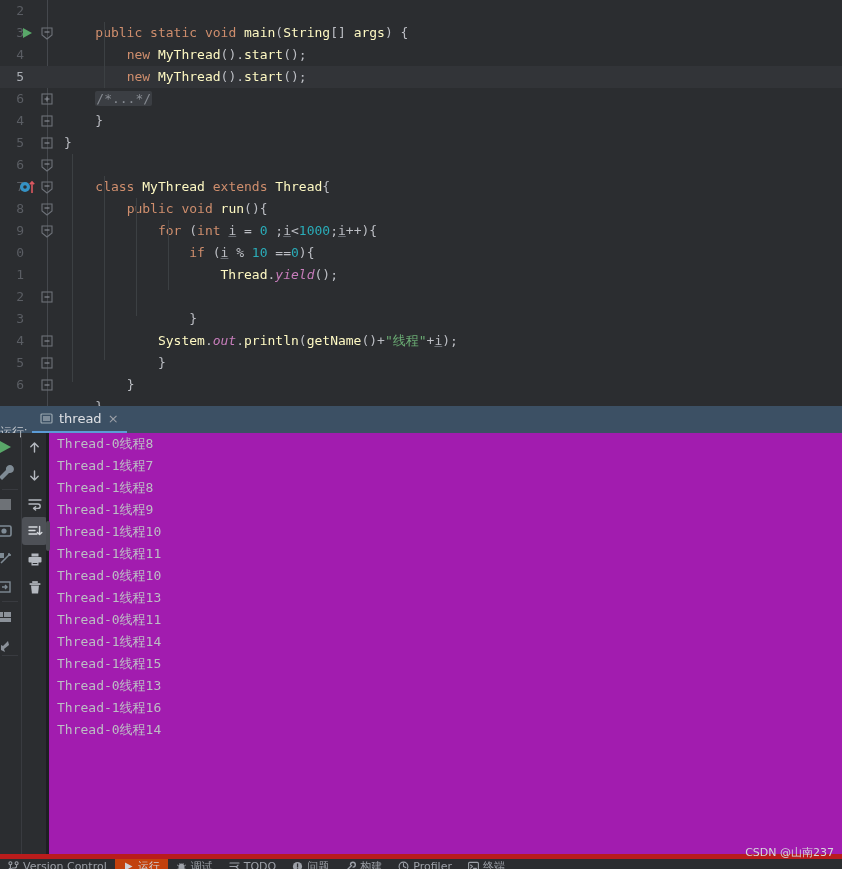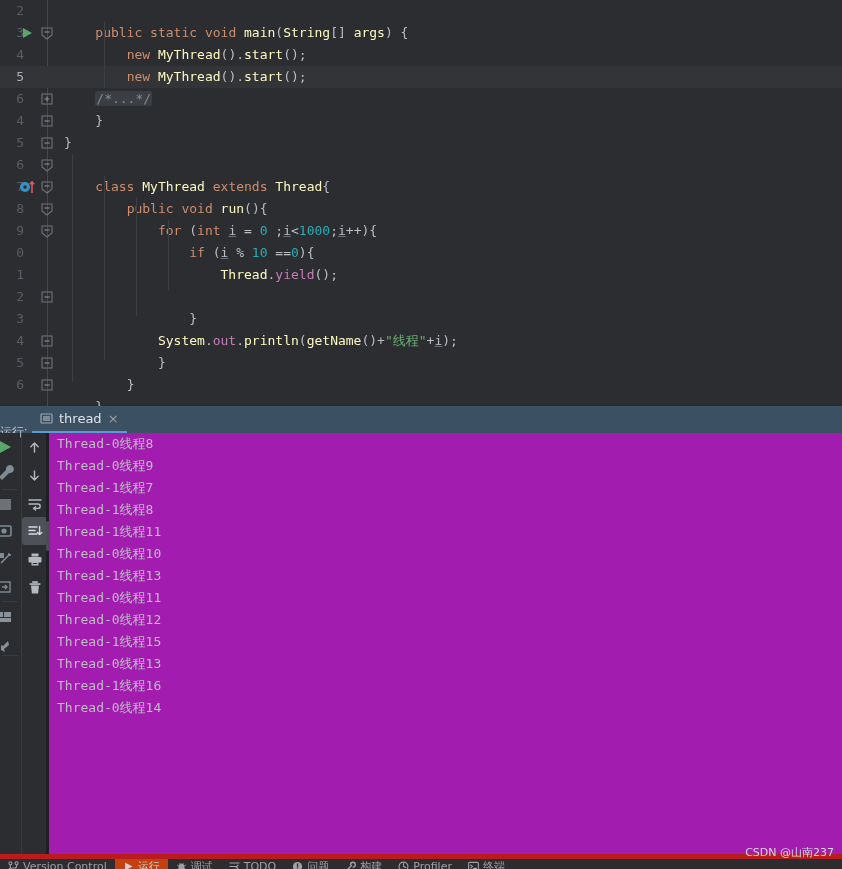--- a/index.html
+++ b/index.html
@@ -34,21 +34,21 @@
 
   
   #rail{position:absolute;left:47px;top:0;width:1px;height:406px;background:#45484D;}
 
   
   .kw{color:#CF8E6D;}
   .plain{color:#BCBEC4;}
   .ident{color:#fef9c3;}
   .num{color:#2AACB8;}
   .str{color:#6AAB73;}
-  .stat{color:#C77DBB;}
+  .stat{color:#C77DBB;font-style:italic;}
   .var{color:#BCBEC4;text-decoration:underline;text-decoration-color:#6A6E75;}
   .comment-folded{
     background:#3B3E43;color:#868A91;border-radius:2px;padding:0 1px;
   }
 
   
   #runwin{
     position:absolute;left:0;top:406px;width:842px;height:448px;
     background:#2B2D30;
   }
@@ -307,28 +307,29 @@
         </svg>
       </div>
     </div>
 
     <div id="console">
       <div id="console-strip">
         <div id="console-thumb"></div>
       </div>
       <div id="console-inner">
           <div class="cline">Thread-0线程8</div>
-          <div class="cline">Thread-0线程9</div>
           <div class="cline">Thread-1线程7</div>
           <div class="cline">Thread-1线程8</div>
+          <div class="cline">Thread-1线程9</div>
+          <div class="cline">Thread-1线程10</div>
           <div class="cline">Thread-1线程11</div>
           <div class="cline">Thread-0线程10</div>
           <div class="cline">Thread-1线程13</div>
           <div class="cline">Thread-0线程11</div>
-          <div class="cline">Thread-0线程12</div>
+          <div class="cline">Thread-1线程14</div>
           <div class="cline">Thread-1线程15</div>
           <div class="cline">Thread-0线程13</div>
           <div class="cline">Thread-1线程16</div>
           <div class="cline">Thread-0线程14</div>
         </div>
     </div>
 
   </div>
 
   <div id="bottombar">

